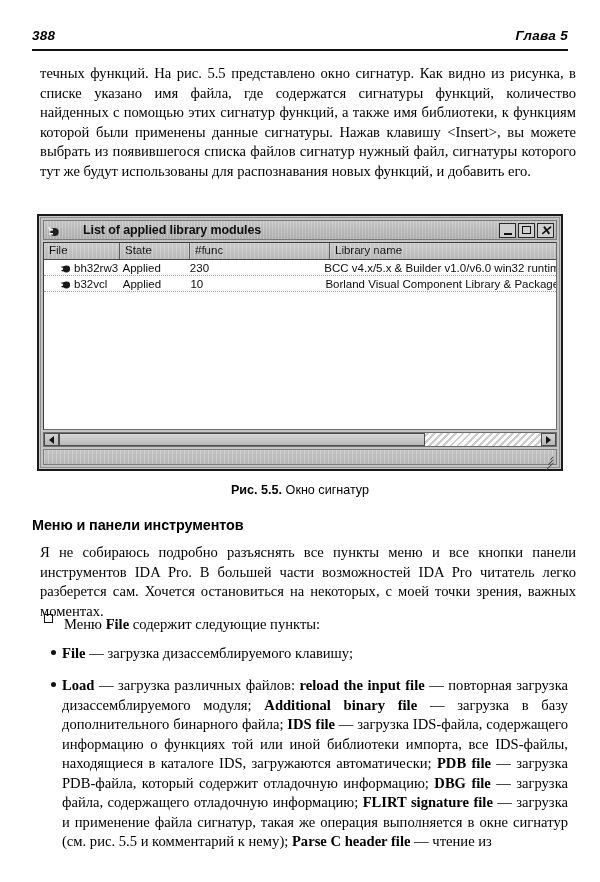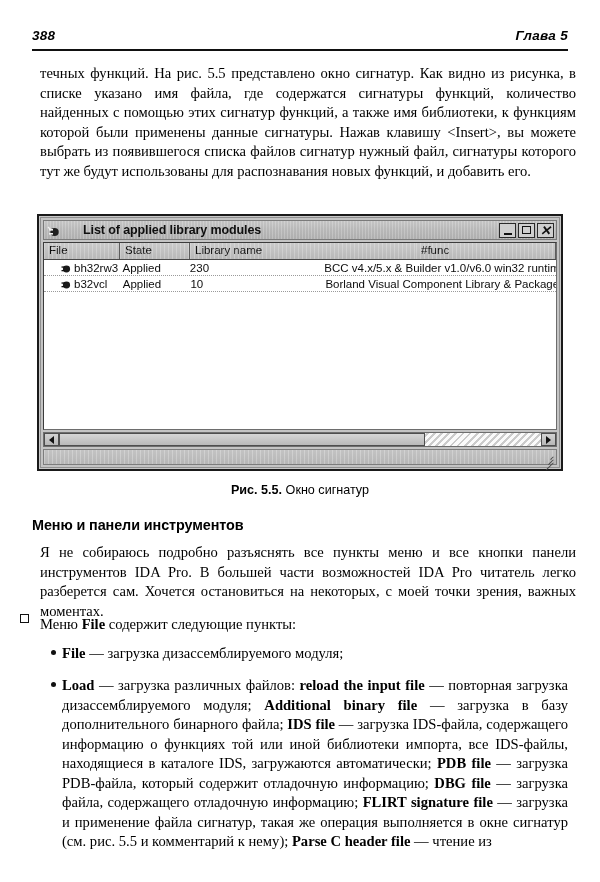--- a/index.html
+++ b/index.html
@@ -280,21 +280,21 @@
     font-family: "Liberation Sans", sans-serif;
     font-weight: bold;
     font-size: 14.4px;
     letter-spacing: -0.1px;
   }
   #para-after { top: 543px; }
 
   
   .sq-item {
     position: absolute;
-    left: 20px;
+    left: 44px;
     top: 615px;
     width: 536px;
     font-size: 14.6px;
     line-height: 19.5px;
     display: flex;
     align-items: flex-start;
   }
   .sq-bullet {
     width: 9px; height: 9px;
     border: 1.4px solid #111;
@@ -373,22 +373,22 @@
           <span class="win-btn">
               <i class="glyph-close">✕</i>
             </span>
         </span>
       </div>
 
       <div class="listview">
         <div class="lv-header">
           <div class="hcell col-file">File</div>
           <div class="hcell col-state">State</div>
+          <div class="hcell col-func">#func</div>
           <div class="hcell col-lib">Library name</div>
-          <div class="hcell col-func">#func</div>
         </div>
 
         <div class="lv-row">
           <div class="cell file col-file">
             <span class="row-icon">
               <svg width="12" height="11" viewBox="0 0 12 11">
                 <ellipse cx="6.5" cy="6" rx="3.6" ry="3.4" fill="#1a1a1a"></ellipse>
                 <rect x="1.5" y="3.4" width="3.4" height="1.3" fill="#111"></rect>
                 <rect x="1.5" y="7" width="3.4" height="1.3" fill="#111"></rect>
               </svg>
@@ -452,21 +452,21 @@
 <div class="body-block" id="para-after">Я не собираюсь подробно разъяснять все пункты меню и все кнопки панели инструментов IDA Pro. В большей части возможностей IDA Pro читатель легко разберется сам. Хочется остановиться на некоторых, с моей точки зрения, важных моментах.</div>
 
 <div class="sq-item">
   <span class="sq-bullet"></span>
   <span><span>Меню </span><b>File</b><span> содержит следующие пункты:</span></span>
 </div>
 
 <div class="bul-list" id="bul-open">
   <div class="bul-item">
     <span class="bul-dot"><span></span></span>
-    <span class="bul-text"><b>File</b><span> — загрузка дизассемблируемого модуля;</span></span>
+    <span class="bul-text"><b>File</b><span> — загрузка дизассемблируемого клавишу;</span></span>
   </div>
 </div>
 
 <div class="bul-list" id="bul-load">
   <div class="bul-item">
     <span class="bul-dot"><span></span></span>
     <span class="bul-text">
       <b>Load</b><span> — загрузка различных файлов: </span><span id="load-segments"><b>reload the input file</b><span> — повторная загрузка дизассемблируемого модуля; </span><b>Additional binary file</b><span> — загрузка в базу дополнительного бинарного файла; </span><b>IDS file</b><span> — загрузка IDS-файла, содержащего информацию о функциях той или иной библиотеки импорта, все IDS-файлы, находящиеся в каталоге IDS, загружаются автоматически; </span><b>PDB file</b><span> — загрузка PDB-файла, который содержит отладочную информацию; </span><b>DBG file</b><span> — загрузка файла, содержащего отладочную информацию; </span><b>FLIRT signature file</b><span> — загрузка и применение файла сигнатур, такая же операция выполняется в окне сигнатур (см. рис. 5.5 и комментарий к нему); </span><b>Parse C header file</b><span> — чтение из</span></span>
     </span>
   </div>

